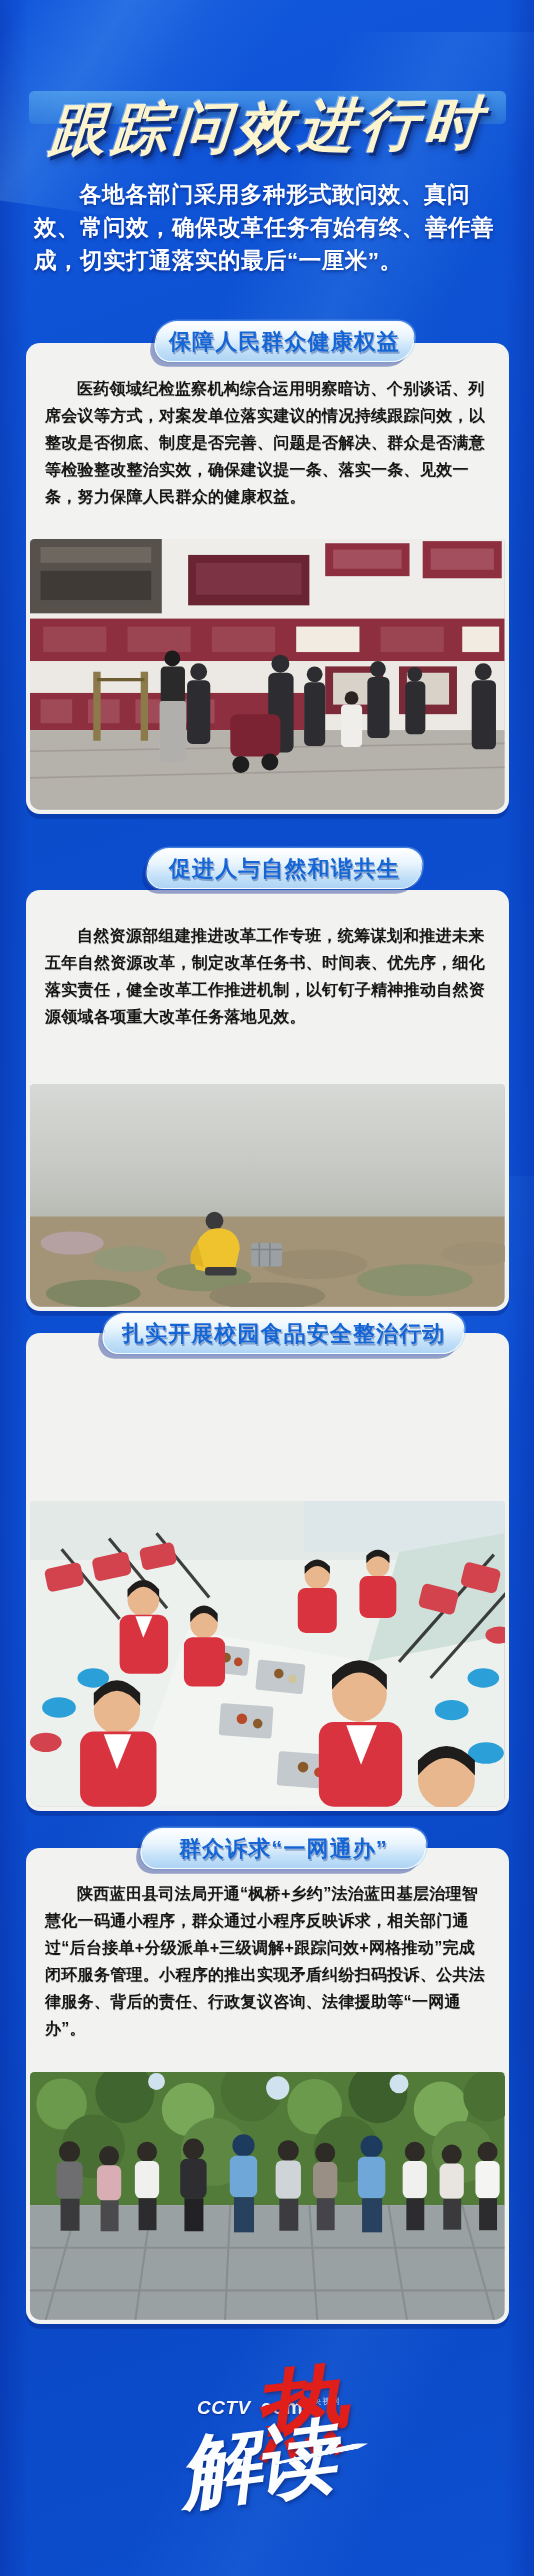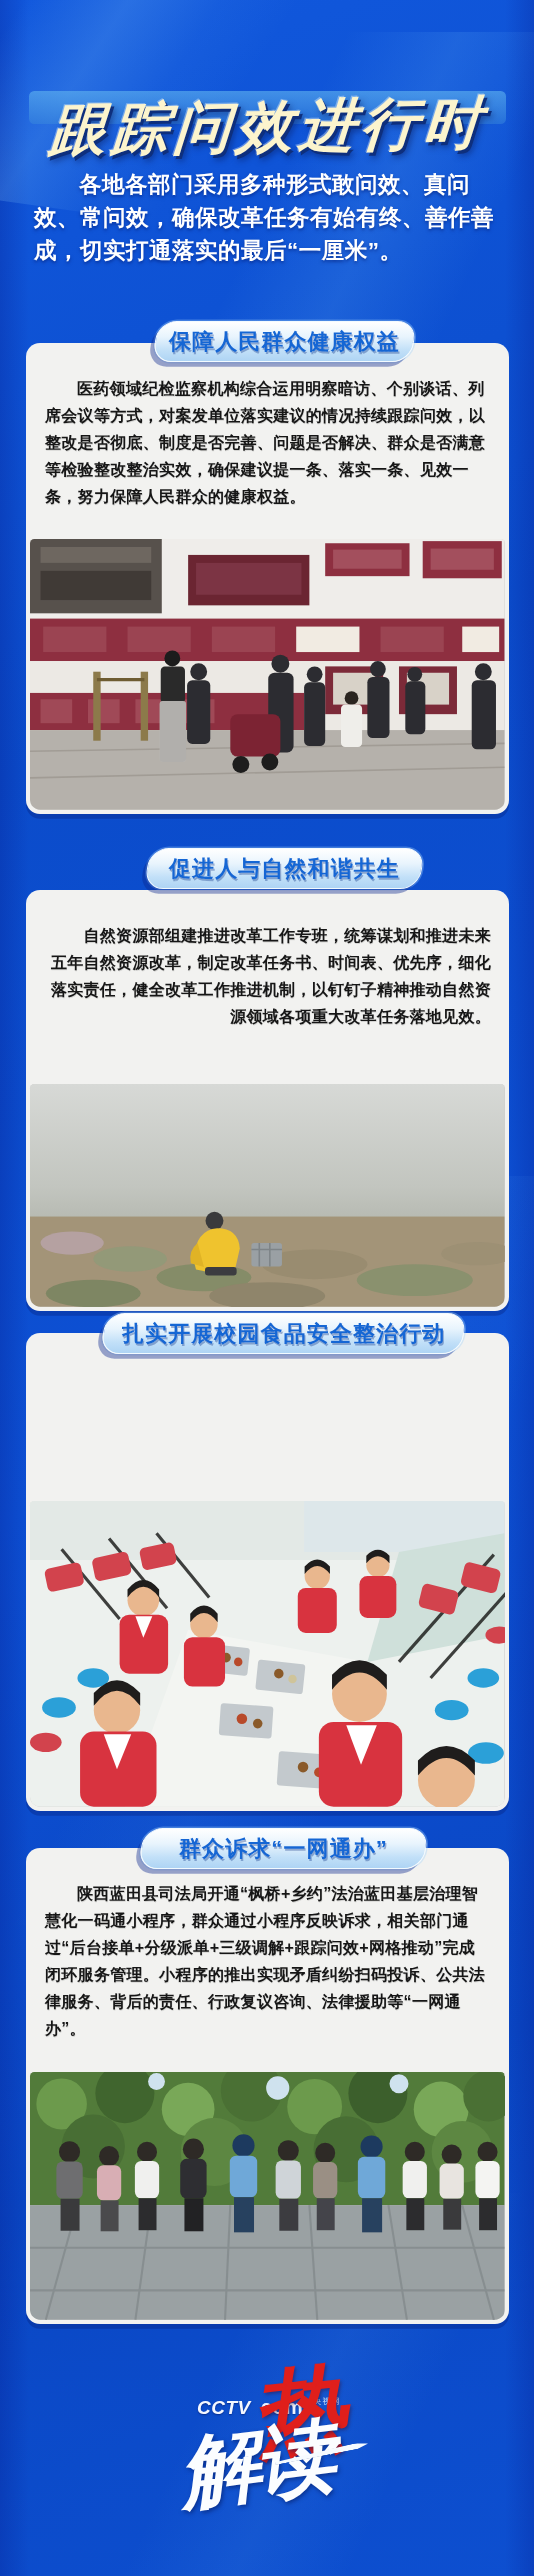--- a/index.html
+++ b/index.html
@@ -15,21 +15,21 @@
   .ray3{left:-80px;top:1176px;width:749px;height:749px;background:linear-gradient(115deg,transparent 40%,rgba(110,190,255,.07) 52%,transparent 64%);}
   .ray4{left:-80px;top:2193px;width:749px;height:428px;background:linear-gradient(115deg,transparent 40%,rgba(110,190,255,.09) 52%,transparent 64%);}
 
   .title-band{position:absolute;left:29px;right:29px;top:91px;height:33px;border-radius:5.3px;
     background:linear-gradient(180deg,rgba(96,180,240,.62),rgba(60,140,220,.45));}
   .main-title{position:absolute;left:0;right:0;top:51px;text-align:center;
     font-size:57px;font-weight:900;font-style:italic;letter-spacing:5.3px;color:#fcf4cd;
     text-shadow:2.7px 3.2px 0 #0e2f7d, -1.1px -1.1px 0 rgba(255,255,255,.35), 4.3px 5.3px 6.4px rgba(5,20,80,.5);
     transform:skewX(-5deg) rotate(-1deg);}
 
-  .intro{position:absolute;left:34px;right:33px;top:168px;margin:0;
+  .intro{position:absolute;left:34px;right:33px;top:178px;margin:0;
     font-size:22.5px;line-height:33px;font-weight:700;color:#ffffff;letter-spacing:0.5px;
     text-indent:2em;text-shadow:0 1.6px 3.2px rgba(3,25,110,.55);}
 
   .badge{position:absolute;left:50%;height:39px;border-radius:19px;
     background:linear-gradient(180deg,#ffffff 0%,#e8f4fd 38%,#c2e0f8 72%,#aed4f4 100%);
     border:1.1px solid #f2faff;
     box-shadow:-3.7px 4.8px 0 rgba(9,38,140,.40), 0 0 0 1.6px rgba(160,210,250,.35);
     display:flex;align-items:center;justify-content:center;transform:skewX(-8deg);}
   .badge span{display:block;transform:skewX(8deg);
     font-size:22px;font-weight:900;color:#1566d4;letter-spacing:1.1px;
@@ -132,21 +132,21 @@
           <circle cx="455" cy="420" r="16" fill="#1d1d1d"></circle>
         <ellipse cx="610" cy="300" rx="13" ry="13" fill="#2a2520"></ellipse>
         <rect x="590" y="312" width="40" height="80" rx="8" fill="#efeeea"></rect>
       </svg>
     </div>
   </div>
   <div class="badge" style="top:321px;width:257px;margin-left:-113px;">
     <span>保障人民群众健康权益</span>
   </div>
 
-  <div class="card" style="top:890px;height:421px;text-align:right;">
+  <div class="card" style="top:890px;height:421px;">
     <p class="body">自然资源部组建推进改革工作专班，统筹谋划和推进未来五年自然资源改革，制定改革任务书、时间表、优先序，细化落实责任，健全改革工作推进机制，以钉钉子精神推动自然资源领域各项重大改革任务落地见效。</p>
     <div class="photo" style="top:194px;" aria-label="身穿黄色工作服的调查人员在山崖边作业">
       <svg viewBox="0 0 900 420" preserveAspectRatio="none">
         <defs>
           <linearGradient id="fog" x1="0" y1="0" x2="0" y2="1">
             <stop offset="0" stop-color="#d7d9d6"></stop>
               <stop offset=".65" stop-color="#c2c5bf"></stop>
               <stop offset="1" stop-color="#aeb1a8"></stop>
           </linearGradient>
         </defs>

